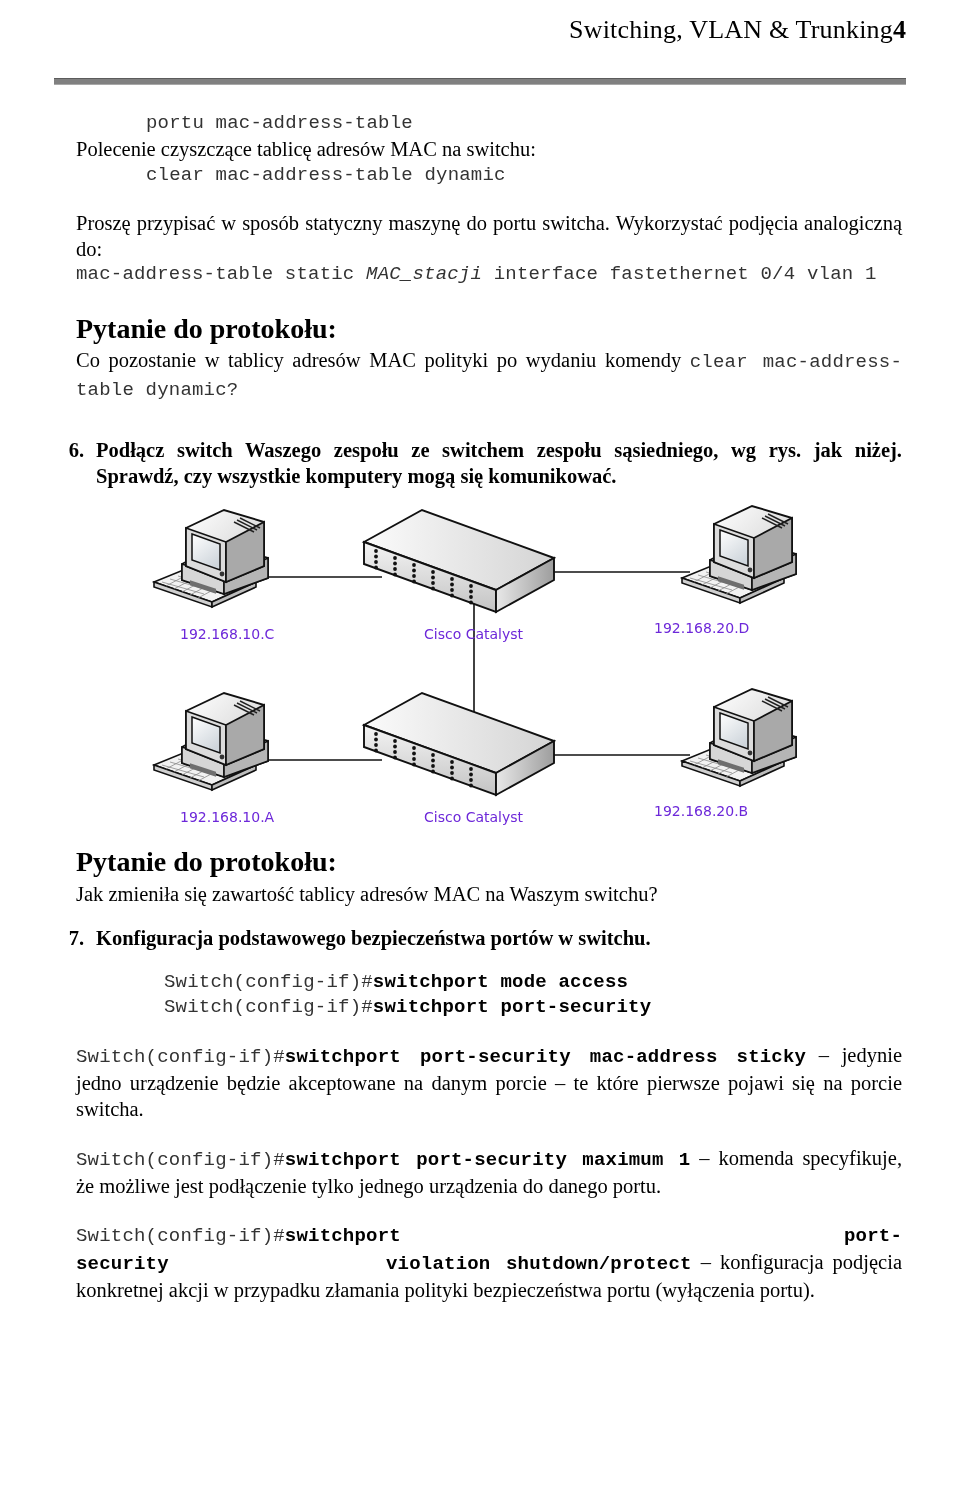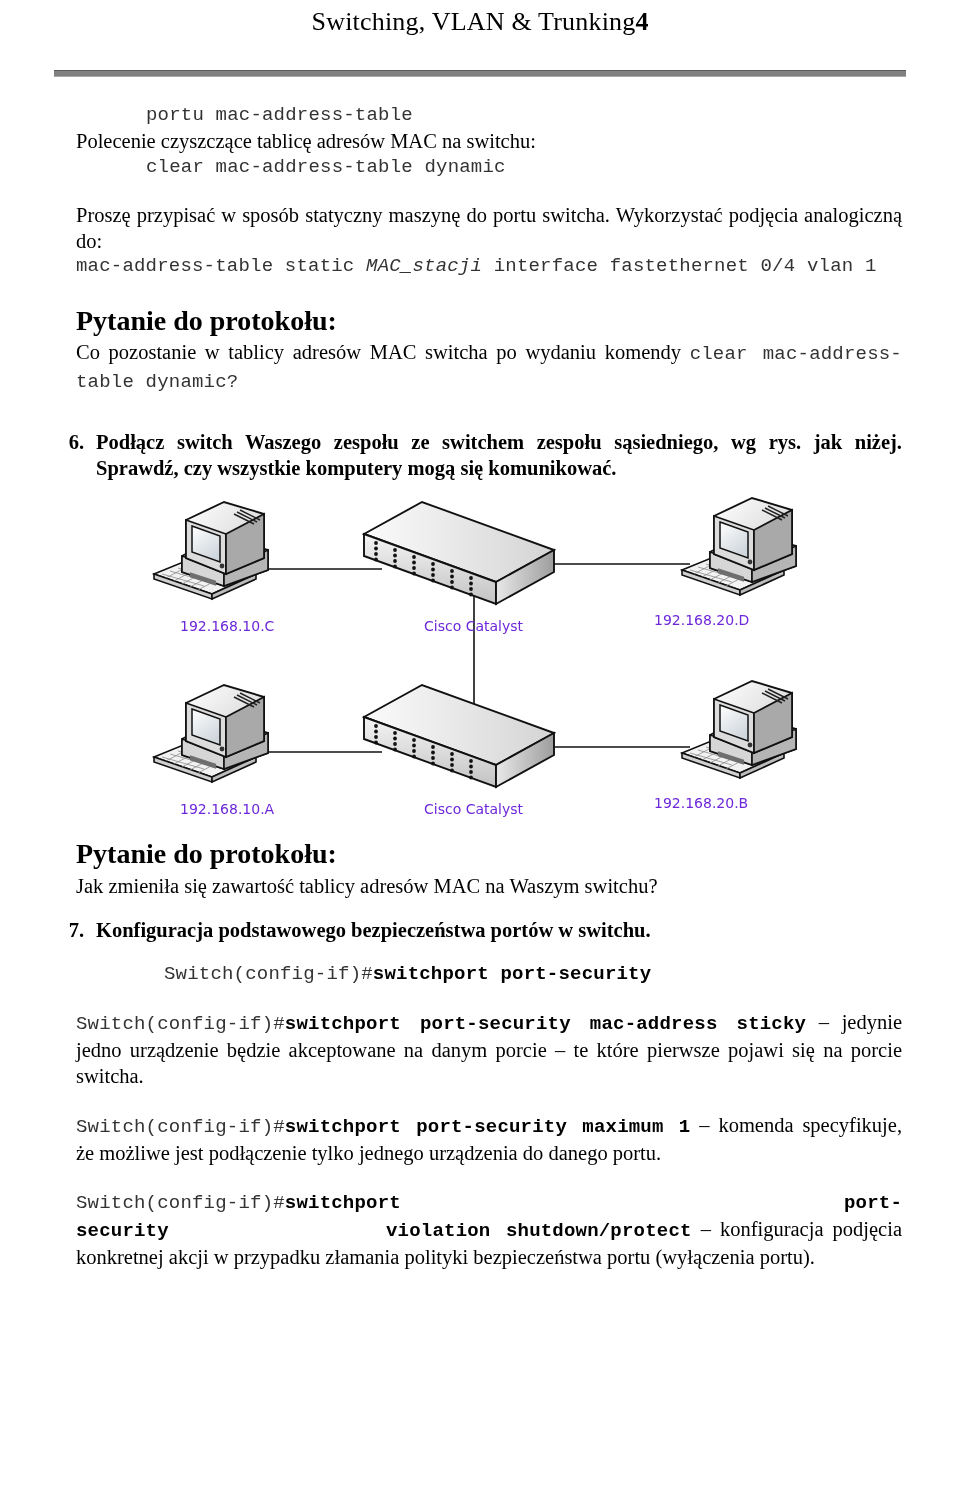--- a/index.html
+++ b/index.html
@@ -23,22 +23,22 @@
     box-sizing: border-box;
     padding: 0 54px;
   }
 
   
   .header {
     position: relative;
     height: 58px;
     display: flex;
     align-items: flex-start;
-    justify-content: center;
-    padding-top: 8px;
+    justify-content: flex-end;
+    padding-top: 16px;
   }
   .header-title {
     font-size: 26px;
     line-height: 1.1;
     letter-spacing: 0.2px;
   }
   .header-page-no {
     font-size: 26px;
     font-weight: bold;
     line-height: 1.1;
@@ -178,21 +178,21 @@
     <div class="spacer-22"></div>
 
     <p class="p p-indent">Proszę przypisać w sposób statyczny maszynę do portu switcha. Wykorzystać podjęcia analogiczną do:</p>
     <div class="p-indent" style="padding-left:22px;">
       <span class="mono">mac-address-table static </span><span class="mono mono-italic">MAC_stacji</span><span class="mono"> interface fastethernet 0/4 vlan 1</span>
     </div>
 
     <div class="spacer-26"></div>
 
     <p class="q-label p-indent">Pytanie do protokołu:</p>
-    <p class="p p-indent"><span>Co pozostanie w tablicy adresów MAC switcha po wydaniu komendy </span><span class="mono">clear mac-address-table dynamic</span><span class="mono">?</span></p>
+    <p class="p p-indent"><span>Co pozostanie w tablicy adresów MAC polityki po wydaniu komendy </span><span class="mono">clear mac-address-table dynamic</span><span class="mono">?</span></p>
 
     <div class="spacer-34"></div>
 
     <div class="numbered p-indent">
       <span class="num">6.</span>
       <span>Podłącz switch Waszego zespołu ze switchem zespołu sąsiedniego, wg rys. jak niżej. Sprawdź, czy wszystkie komputery mogą się komunikować.</span>
     </div>
 
     <div class="diagram">
       <svg class="diag-svg" width="852" height="340" viewBox="0 0 852 340">
@@ -349,20 +349,21 @@
 
     <div class="spacer-18"></div>
 
     <div class="numbered p-indent">
       <span class="num">7.</span>
       <span>Konfiguracja podstawowego bezpieczeństwa portów w switchu.</span>
     </div>
 
     <div class="spacer-18"></div>
 
+    <div class="cmd-line cmd-indent-small"><span class="mono">Switch(config-if)#</span><span class="mono-bold">switchport mode access</span></div>
     <div class="cmd-line cmd-indent-small"><span class="mono">Switch(config-if)#</span><span class="mono-bold">switchport port-security</span></div>
 
     <div class="spacer-22"></div>
 
     <p class="p p-indent"><span class="mono">Switch(config-if)#</span><span class="mono-bold">switchport port-security mac-address sticky</span><span> – jedynie jedno urządzenie będzie akceptowane na danym porcie – te które pierwsze pojawi się na porcie switcha.</span></p>
 
     <div class="spacer-22"></div>
 
     <p class="p p-indent"><span class="mono">Switch(config-if)#</span><span class="mono-bold">switchport port-security maximum 1</span><span> – komenda specyfikuje, że możliwe jest podłączenie tylko jednego urządzenia do danego portu.</span></p>
 

